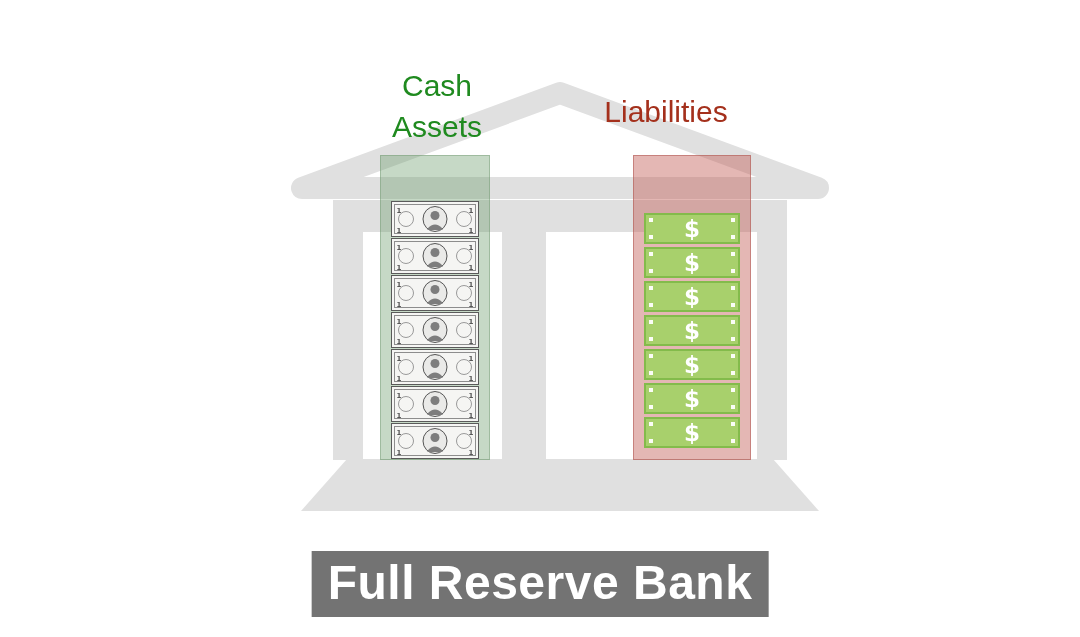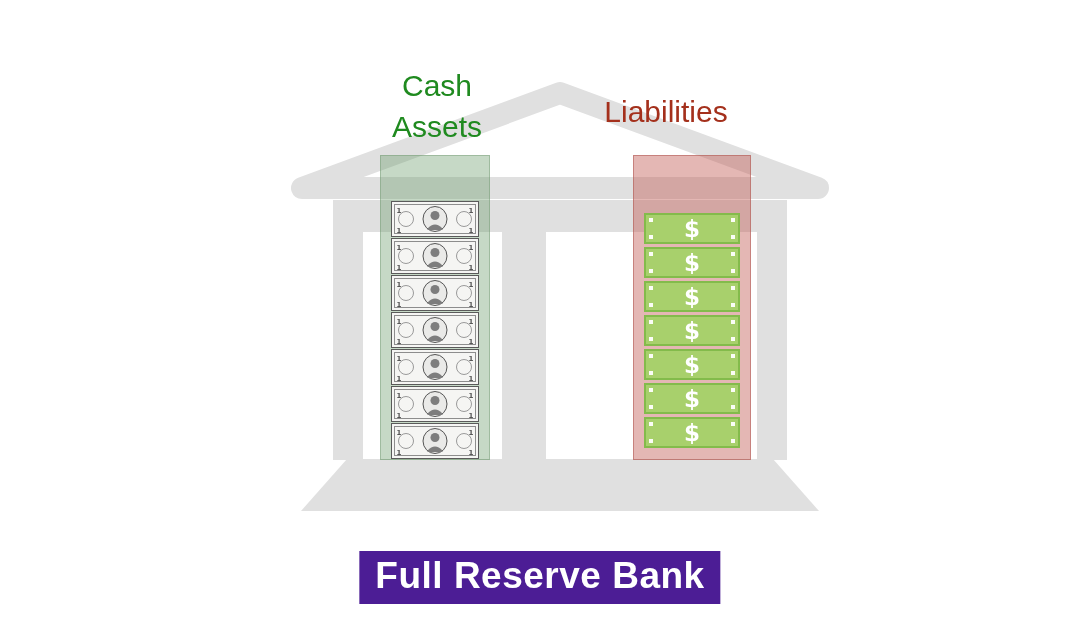--- a/index.html
+++ b/index.html
@@ -54,23 +54,23 @@
   .note-stack { top: 57px; gap: 3px; }
 
   .bill, .note { line-height: 0; }
   svg text { font-family: "DejaVu Sans", sans-serif; }
 
   .title-banner {
     position: absolute;
     left: 50%;
     top: 551px;
     transform: translateX(-50%);
-    background: #4c1d95;
+    background: #737373;
     color: #ffffff;
-    font-size: 37px;
+    font-size: 48px;
     font-weight: 700;
     padding: 4px 16px 7px 16px;
     white-space: nowrap;
     letter-spacing: 0.5px;
     text-align: center;
   }
 </style>
 </head>
 <body>
 

